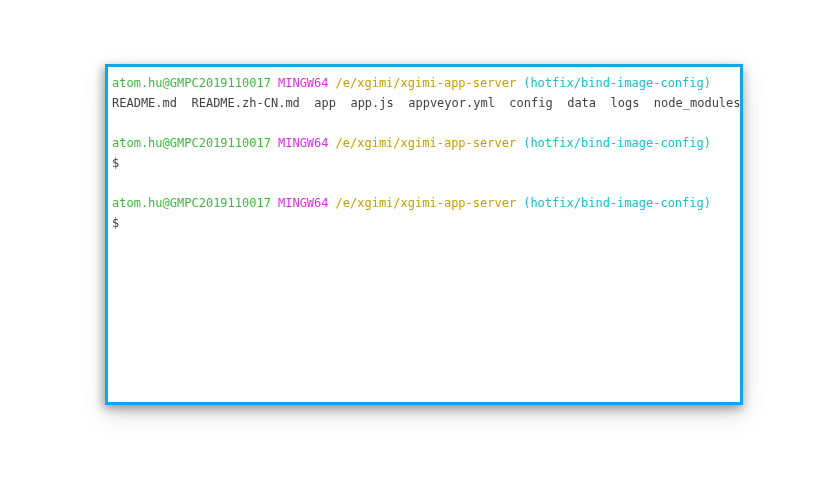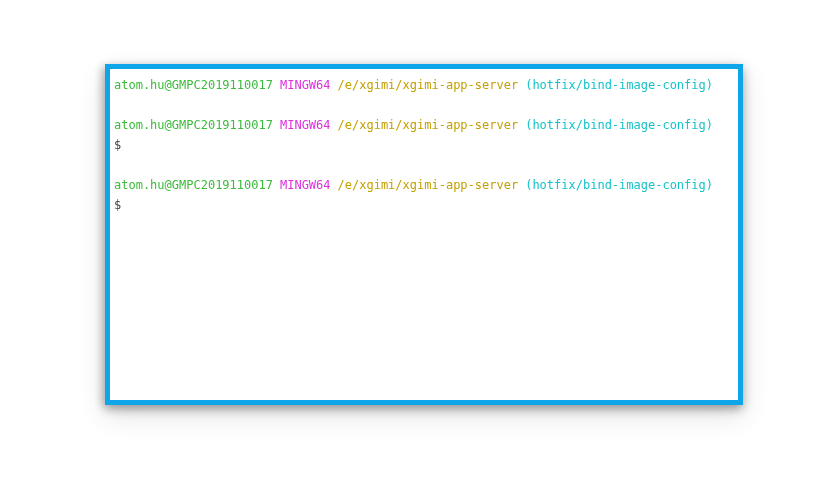--- a/index.html
+++ b/index.html
@@ -7,21 +7,21 @@
     width: 829px; height: 478px;
     background: #ffffff;
     overflow: hidden;
     font-family: "DejaVu Sans Mono", "Liberation Mono", monospace;
   }
   .terminal-window {
     position: absolute;
     left: 105px; top: 64px;
     width: 638px; height: 341px;
     background: #ffffff;
-    border: 5px solid #0ea5e9;
+    border: 3px solid #0ea5e9;
     box-shadow: 0 4px 10px rgba(0,0,0,0.30), 0 10px 26px rgba(0,0,0,0.12), -4px 2px 8px rgba(0,0,0,0.10);
   }
   .terminal-content {
     position: absolute;
     left: 0; top: 0; right: 0; bottom: 0;
     padding: 6px 4px;
     font-size: 12px;
     line-height: 20px;
     color: #3f3f3f;
     cursor: text;
@@ -34,20 +34,21 @@
   .c-branch { color: #14c3c9; }
 </style>
 </head>
 <body>
 
 <div class="terminal-window">
   <div class="terminal-content">
 
     <div>
       <div class="line"><span class="c-user">atom.hu@GMPC2019110017</span><span class="c-env">MINGW64</span><span class="c-path">/e/xgimi/xgimi-app-server</span><span class="c-branch">(hotfix/bind-image-config)</span></div>
+      <div class="line">README.md  README.zh-CN.md  app  app.js  appveyor.yml  config  data  logs  node_modules</div>
     </div>
     <div class="gap"></div>
 
     <div>
       <div class="line"><span class="c-user">atom.hu@GMPC2019110017</span><span class="c-env">MINGW64</span><span class="c-path">/e/xgimi/xgimi-app-server</span><span class="c-branch">(hotfix/bind-image-config)</span></div>
       <div class="line">$</div>
     </div>
     <div class="gap"></div>
 
     <div>

